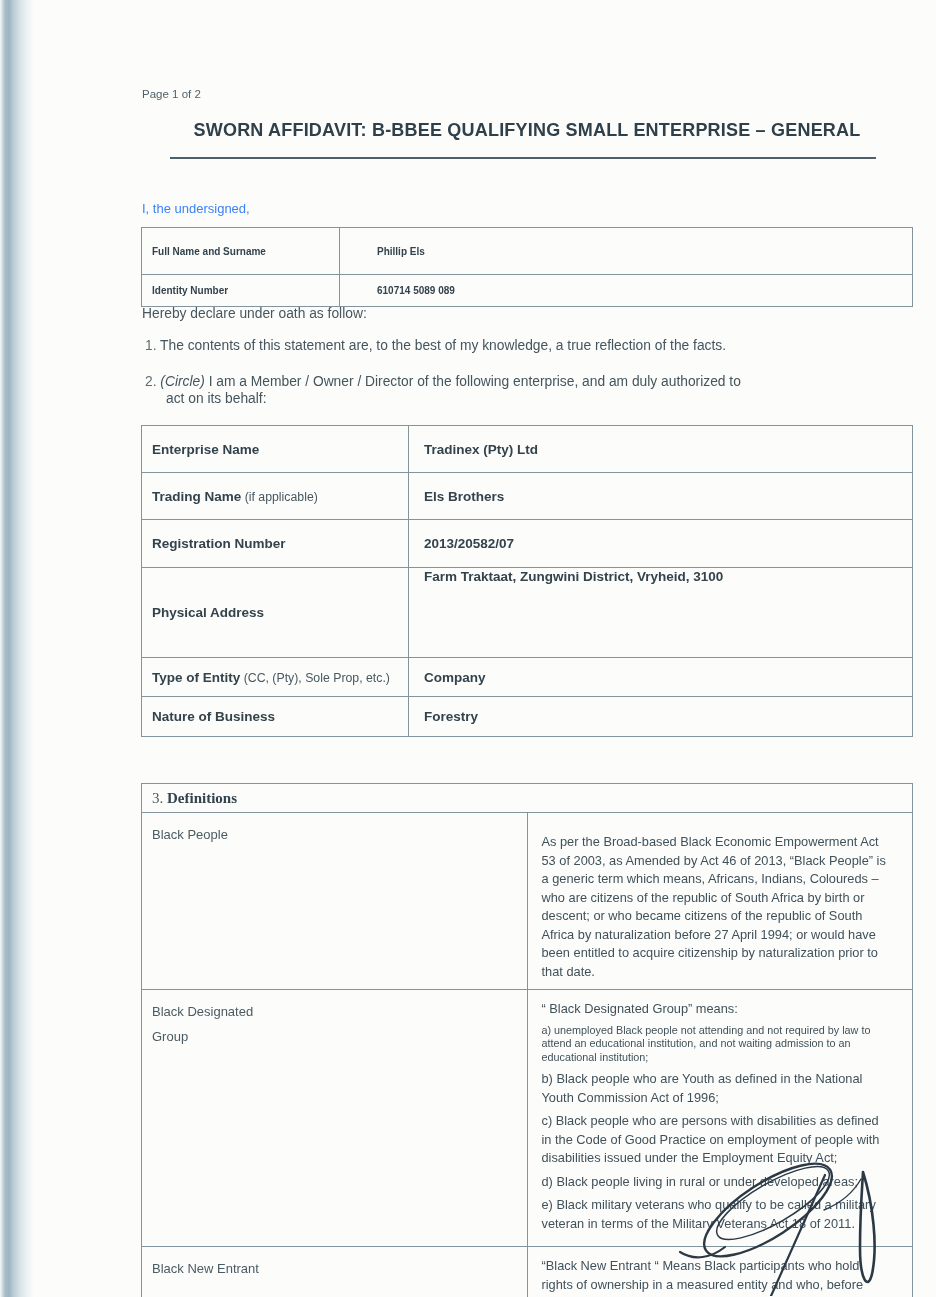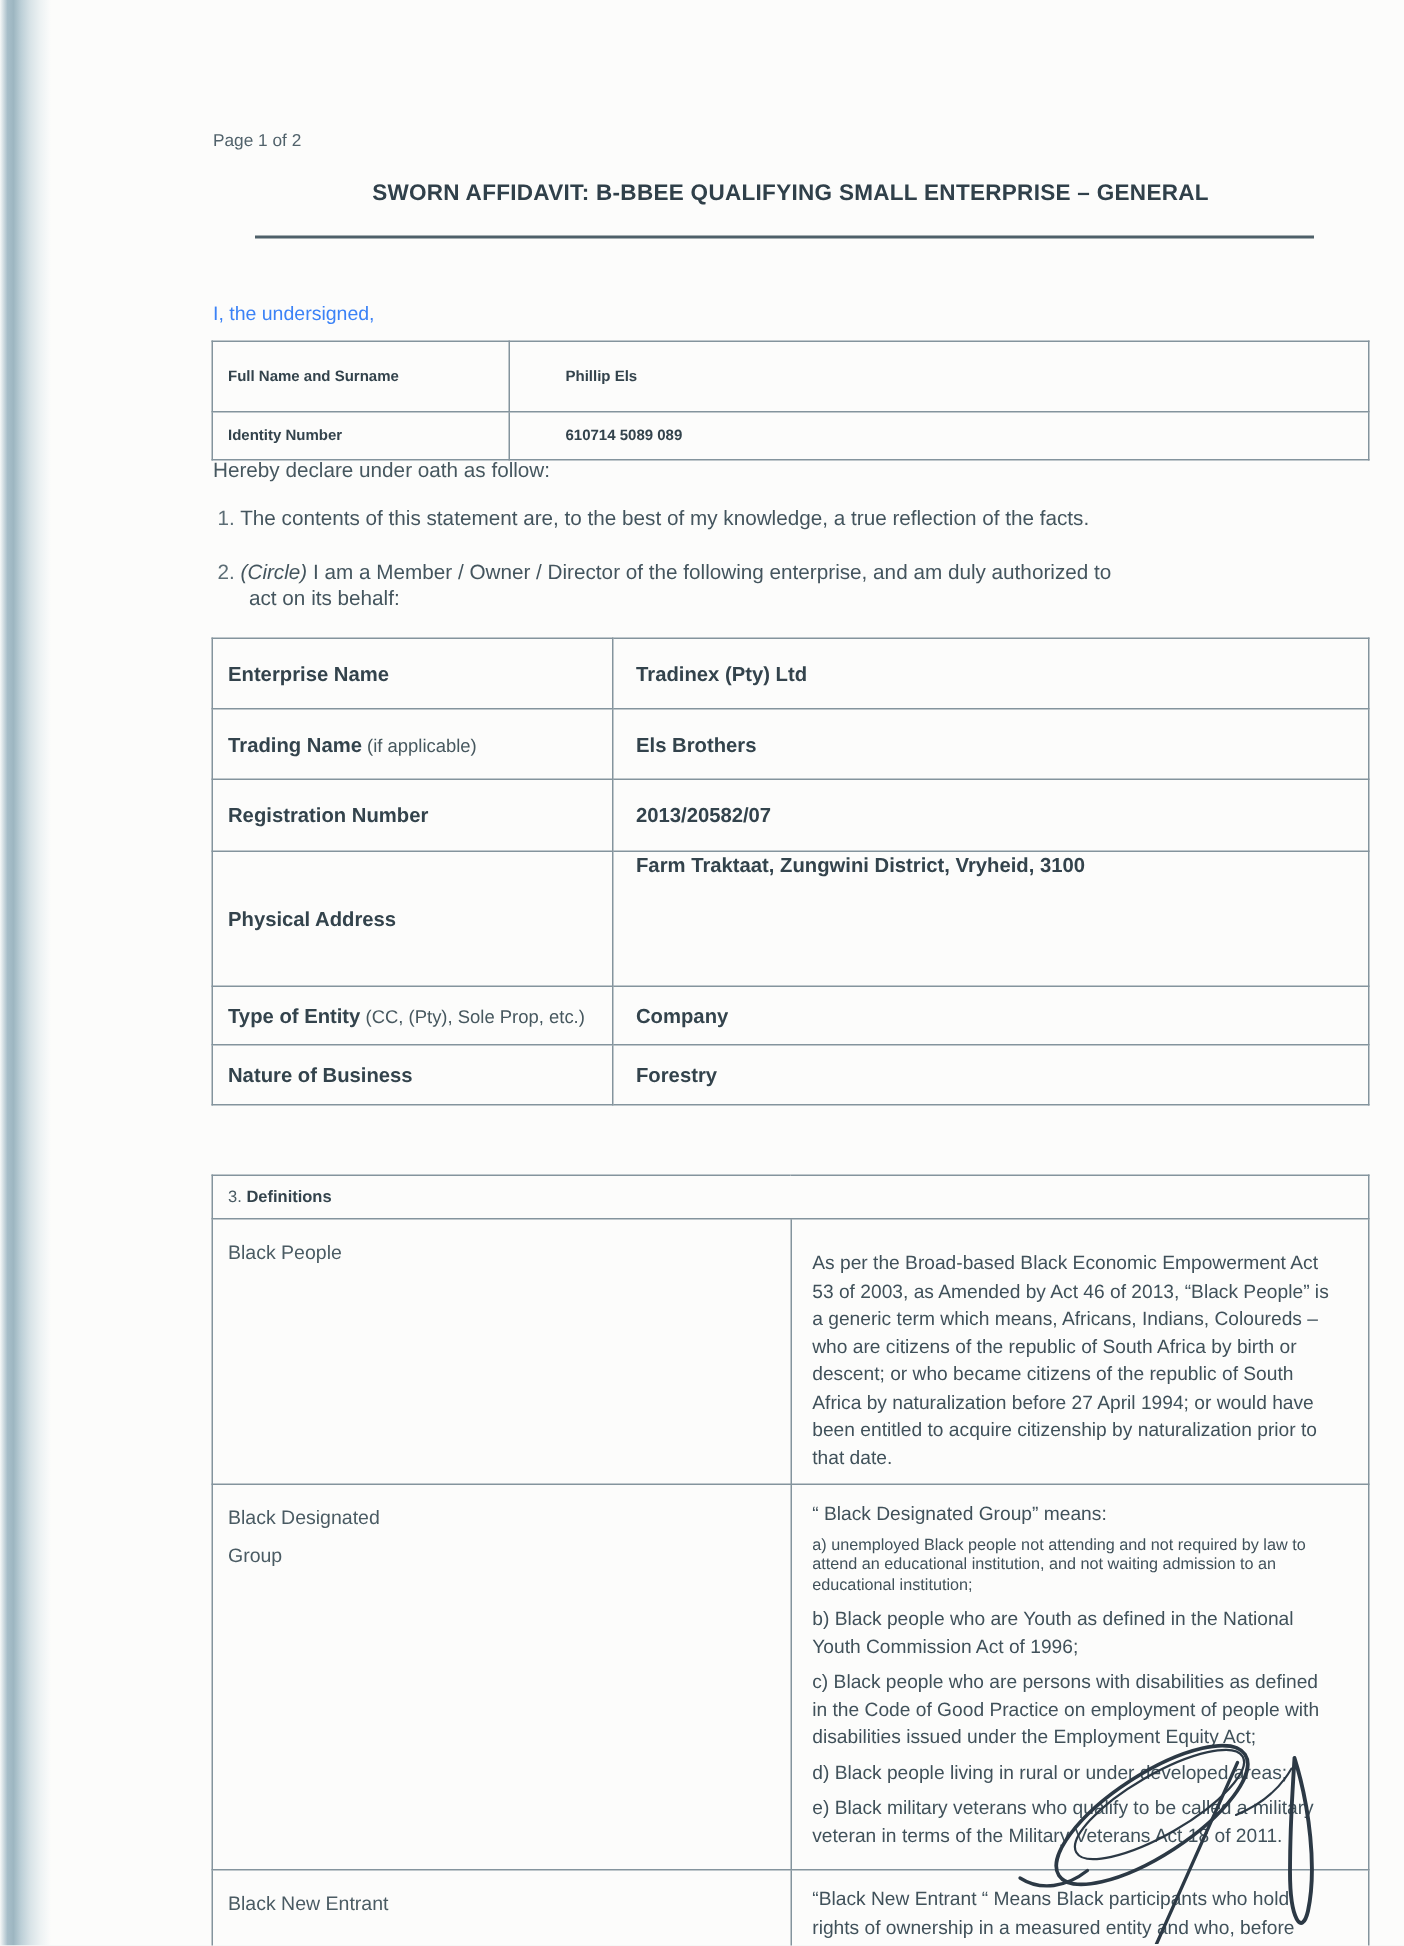--- a/index.html
+++ b/index.html
@@ -20,21 +20,21 @@
   .scan-edge{
     position:absolute;left:0;top:0;bottom:0;width:34px;
     background:linear-gradient(to right,
       #f6f8f8 0px,#a7bec9 5px,#9db6c1 9px,#bccfd7 14px,
       #d8e3e7 20px,#edf2f3 27px,rgba(252,252,251,0) 34px);
   }
   .abs{position:absolute;}
   .page-indicator{left:142px;top:88px;font-size:11.5px;color:#51626b;}
   .doc-title{
     left:141px;top:120px;width:772px;text-align:center;
-    font-size:15px;font-weight:bold;color:#30404a;letter-spacing:.2px;
+    font-size:18px;font-weight:bold;color:#30404a;letter-spacing:.2px;
   }
   .title-rule{left:170px;top:157px;width:706px;height:2px;background:#4e6069;}
   .intro{left:142px;top:201px;font-size:13px;color:#3b82f6;}
   .declaration{left:142px;top:306px;font-size:13.8px;color:#46575f;}
 
   table{border-collapse:collapse;table-layout:fixed;}
   td{border:1px solid #84949d;vertical-align:middle;overflow:hidden;}
 
   
   .person-table{left:141px;top:227px;width:772px;}
@@ -68,21 +68,21 @@
   .row-adr .c-value{vertical-align:top;}
   .row-typ td{height:36px;}
   .row-nat td{height:37px;}
 
   
   .definitions-table{left:141px;top:783px;width:772px;}
   .definitions-table .c-term{width:117px;padding:14px 8px 8px 10px;vertical-align:top;
       font-size:13px;color:#4a5b63;}
   .definitions-table .c-def{padding:10px 22px 8px 14px;vertical-align:top;
       font-size:12.8px;line-height:18.5px;color:#40515a;}
-  .def-head td{height:26px;font-size:11px;padding-left:10px;color:#4a5b63;}
+  .def-head td{height:26px;font-size:15px;padding-left:10px;color:#4a5b63;font-family:Liberation Serif, serif;}
   .def-head .sec-title{font-weight:bold;color:#33434c;}
   .term-line2{margin-top:10px;}
   .row-bp td{height:97px;}
   .row-bp .c-def{padding-top:20px;}
   .row-bdg td{height:176px;}
   .row-bne td{height:72px;}
   .def-item{margin-bottom:5px;}
   .def-item-small{font-size:10.8px;line-height:13.5px;margin-bottom:6px;}
 
   .signature-svg{left:672px;top:1146px;}

